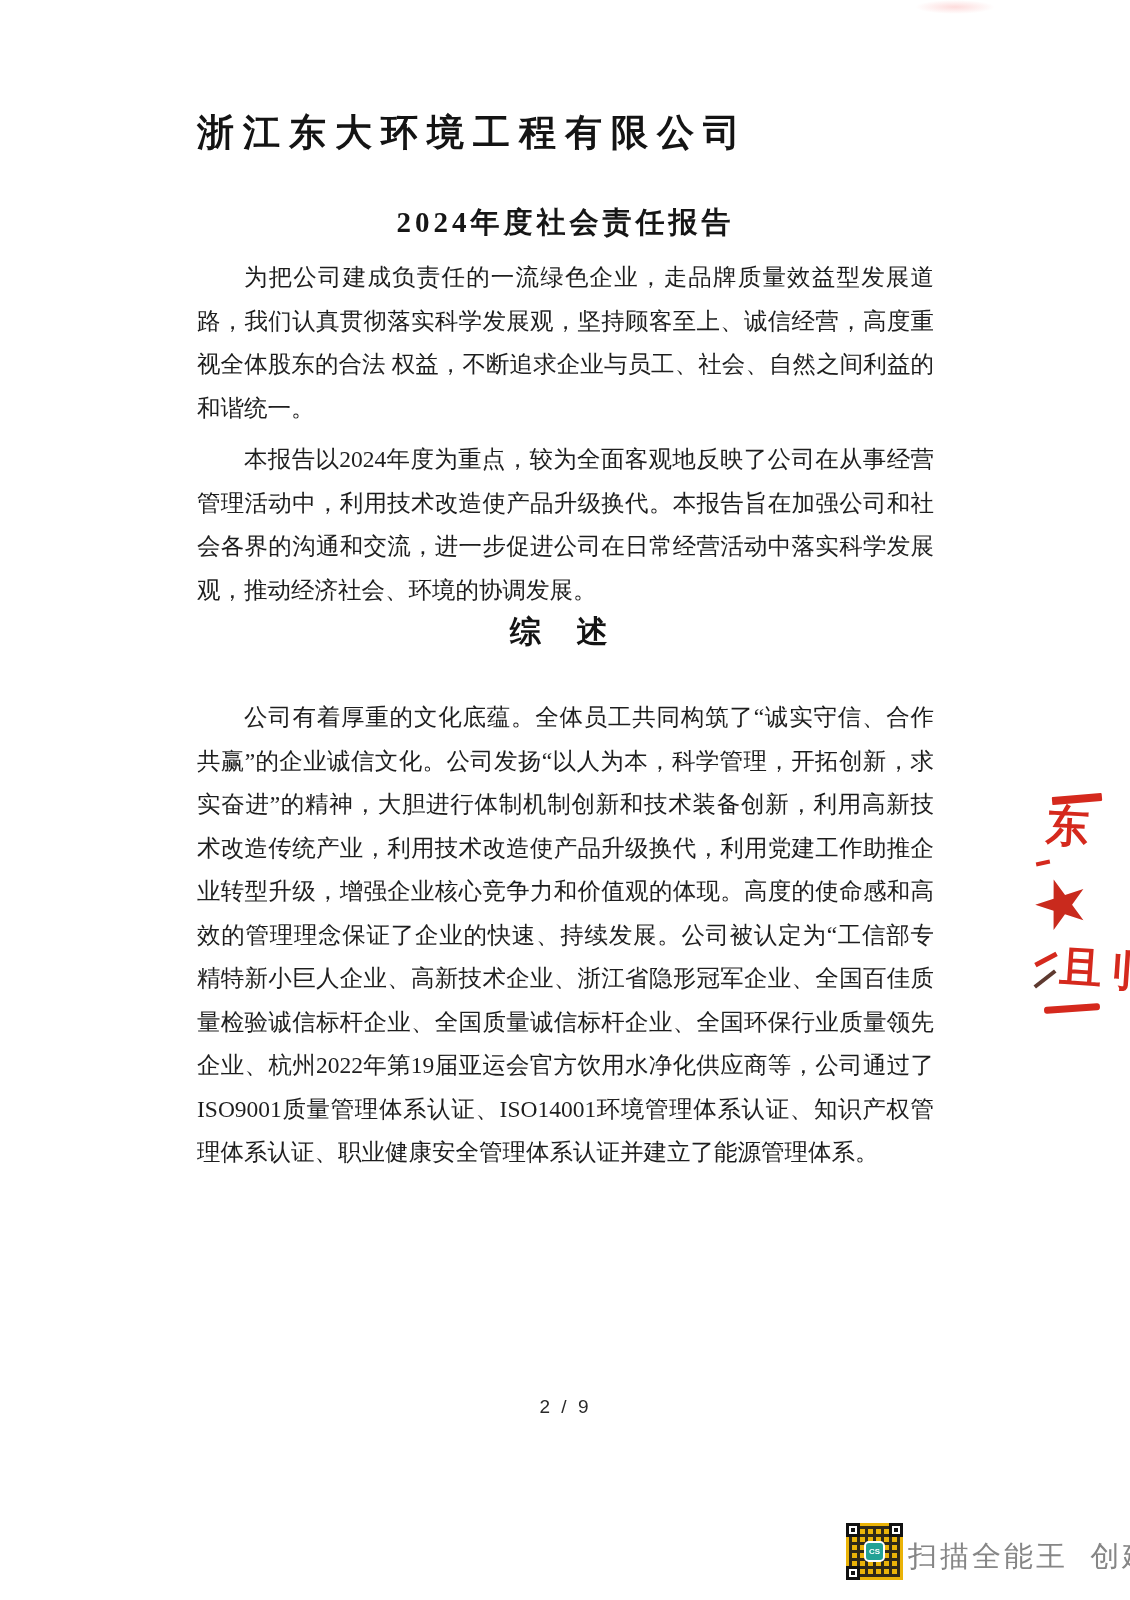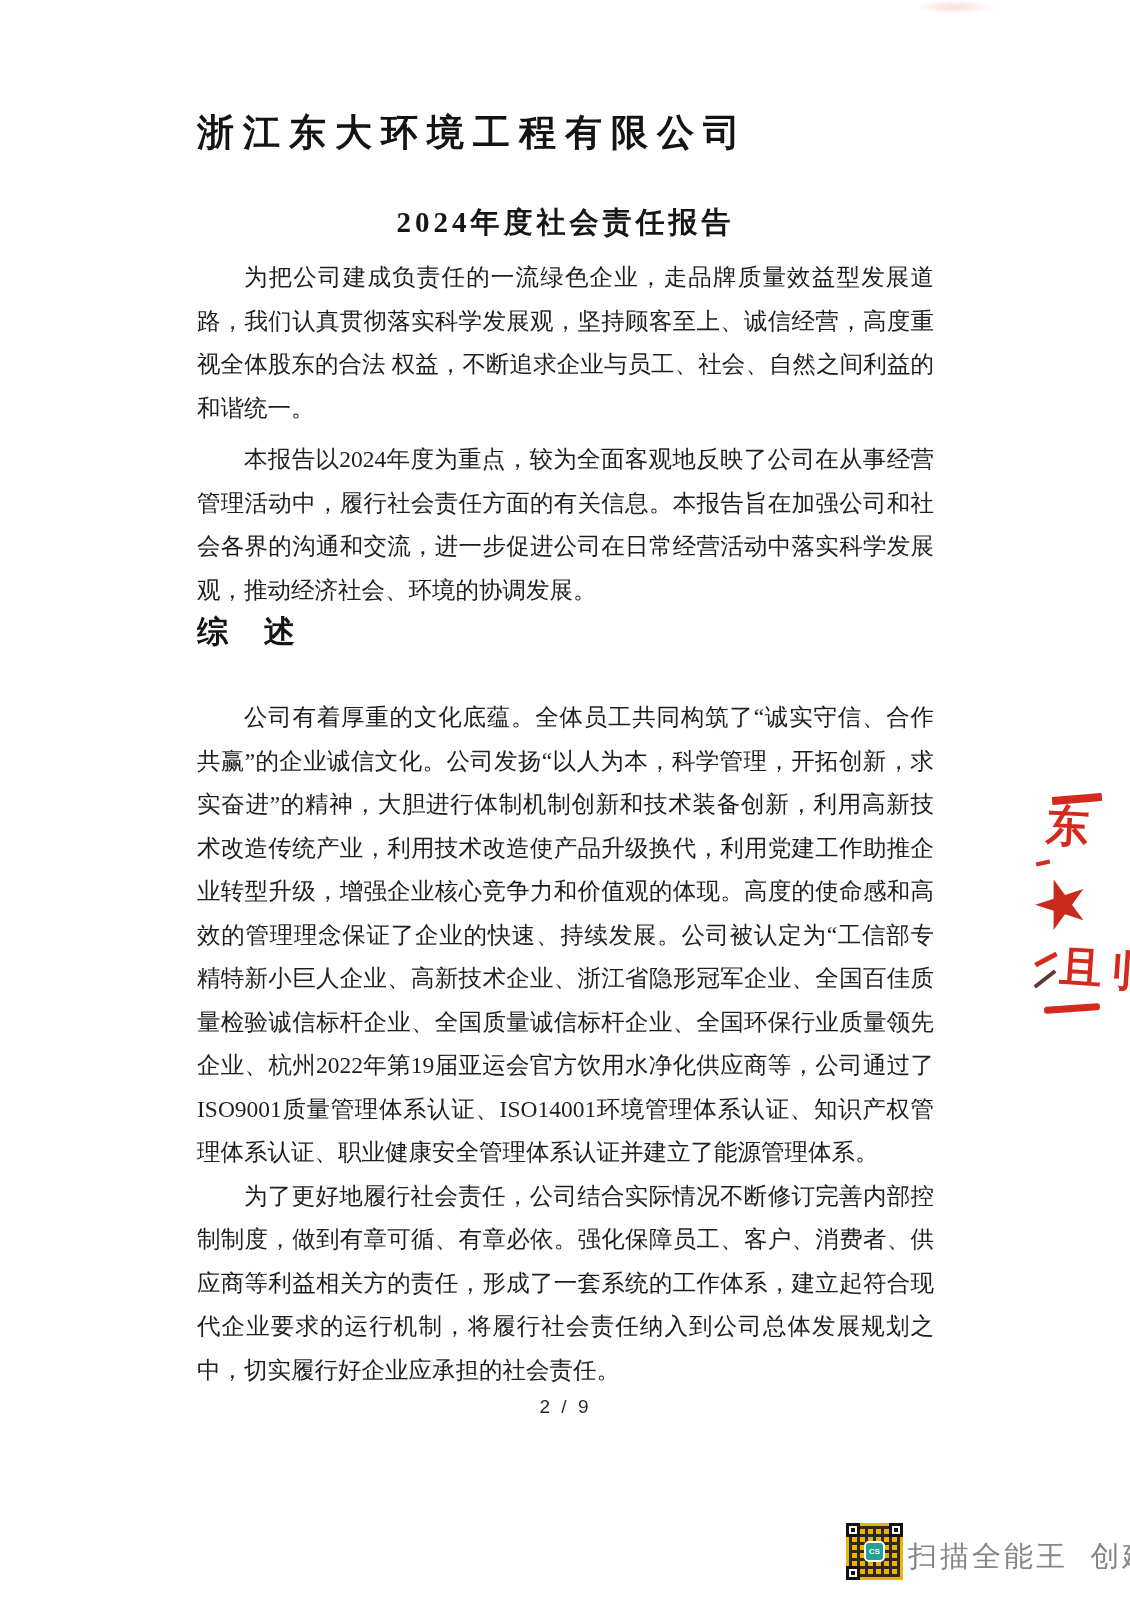--- a/index.html
+++ b/index.html
@@ -16,21 +16,21 @@
     font-size:29px;font-weight:bold;text-align:center;letter-spacing:4px;
     line-height:44px;margin:0;color:#161616;
   }
   .body-par{
     font-size:23.5px;line-height:43.5px;text-align:justify;text-indent:2em;
     margin:0;color:#1e1e1e;font-family:Liberation Serif, serif;
   }
   .par-1{margin-top:12px;}
   .par-2{margin-top:8px;}
   .section-heading{
-    font-size:31px;font-weight:bold;letter-spacing:14px;
+    font-size:31px;font-weight:bold;text-align:center;letter-spacing:14px;
     line-height:40px;margin:0 0 44px 0;color:#141414;
   }
   .page-number{
     position:absolute;left:197px;top:1396px;width:737px;text-align:center;
     font-family:"Liberation Sans","DejaVu Sans",sans-serif;
     font-size:19px;letter-spacing:3px;color:#2a2a2a;
   }
   
   .smudge{
     position:absolute;left:915px;top:0;width:80px;height:14px;
@@ -79,27 +79,26 @@
 
   <div class="smudge"></div>
 
   <div class="doc">
     <h1 class="company-title">浙江东大环境工程有限公司</h1>
 
     <h2 class="sub-title">2024年度社会责任报告</h2>
 
     <p class="body-par par-1">为把公司建成负责任的一流绿色企业，走品牌质量效益型发展道路，我们认真贯彻落实科学发展观，坚持顾客至上、诚信经营，高度重视全体股东的合法 权益，不断追求企业与员工、社会、自然之间利益的和谐统一。</p>
 
-    <p class="body-par par-2">本报告以2024年度为重点，较为全面客观地反映了公司在从事经营管理活动中，履行社会责任方面的有关信息。本报告旨在加强公司和社会各界的沟通和交流，进一步促进公司在日常经营活动中落实科学发展观，推动经济社会、环境的协调发展。</p>
+    <p class="body-par par-2">本报告以2024年度为重点，较为全面客观地反映了公司在从事经营管理活动中，利用技术改造使产品升级换代。本报告旨在加强公司和社会各界的沟通和交流，进一步促进公司在日常经营活动中落实科学发展观，推动经济社会、环境的协调发展。</p>
 
     <h3 class="section-heading">综 述</h3>
 
     <p class="body-par">公司有着厚重的文化底蕴。全体员工共同构筑了“诚实守信、合作共赢”的企业诚信文化。公司发扬“以人为本，科学管理，开拓创新，求实奋进”的精神，大胆进行体制机制创新和技术装备创新，利用高新技术改造传统产业，利用技术改造使产品升级换代，利用党建工作助推企业转型升级，增强企业核心竞争力和价值观的体现。高度的使命感和高效的管理理念保证了企业的快速、持续发展。公司被认定为“工信部专精特新小巨人企业、高新技术企业、浙江省隐形冠军企业、全国百佳质量检验诚信标杆企业、全国质量诚信标杆企业、全国环保行业质量领先企业、杭州2022年第19届亚运会官方饮用水净化供应商等，公司通过了ISO9001质量管理体系认证、ISO14001环境管理体系认证、知识产权管理体系认证、职业健康安全管理体系认证并建立了能源管理体系。</p>
 
-    <p class="body-par">为了更好地履行社会责任，公司结合实际情况不断修订完善内部控制制度，做到有章可循、有章必依。强化保障员工、客户、消费者、供应商等利益相关方的责任，形成了一套系统的工作体系，建立起符合现代企业要求的运行机制，将履行社会责任纳入到公司总体发展规划之中，切实履行好企业应承担的社会责任。</p>
   </div>
 
   <div class="page-number">2 / 9</div>
 
   <div class="seal">
     <div class="seal-bar-top"></div>
     <div class="seal-char">东</div>
     <div class="seal-dash"></div>
     <div class="seal-star">★</div>
     <div class="seal-slash-1"></div>

